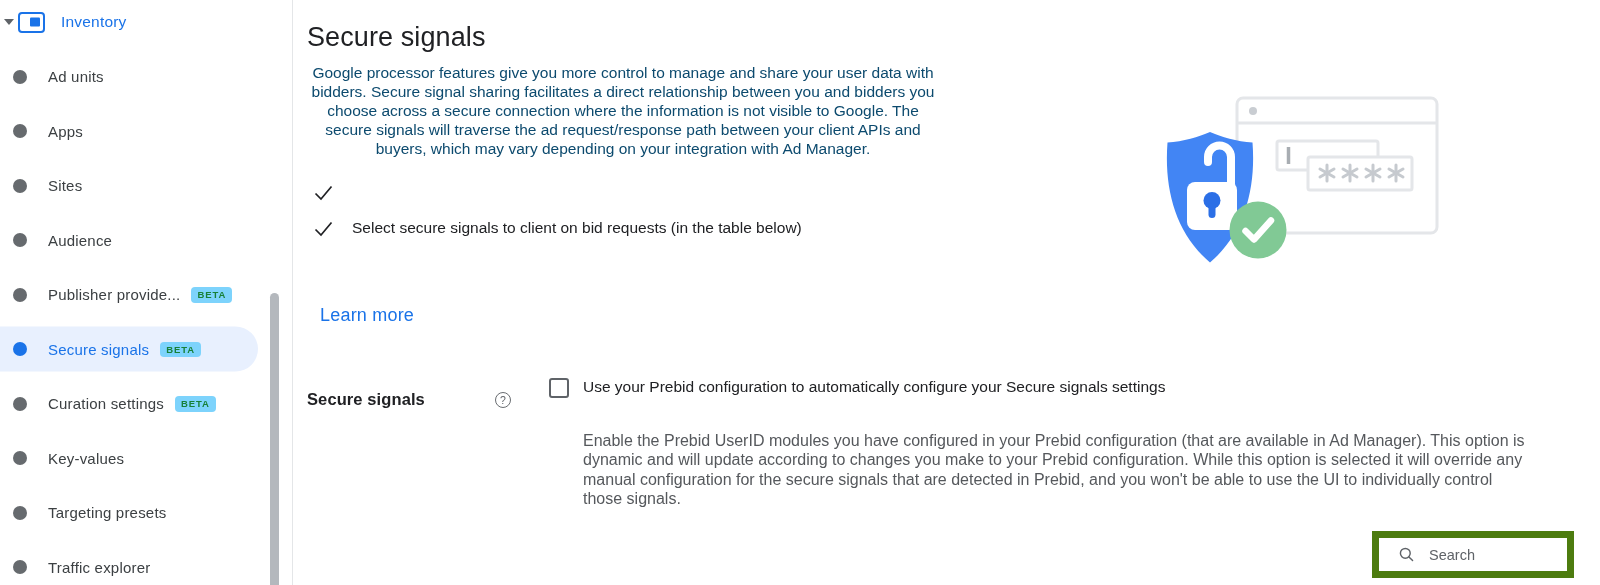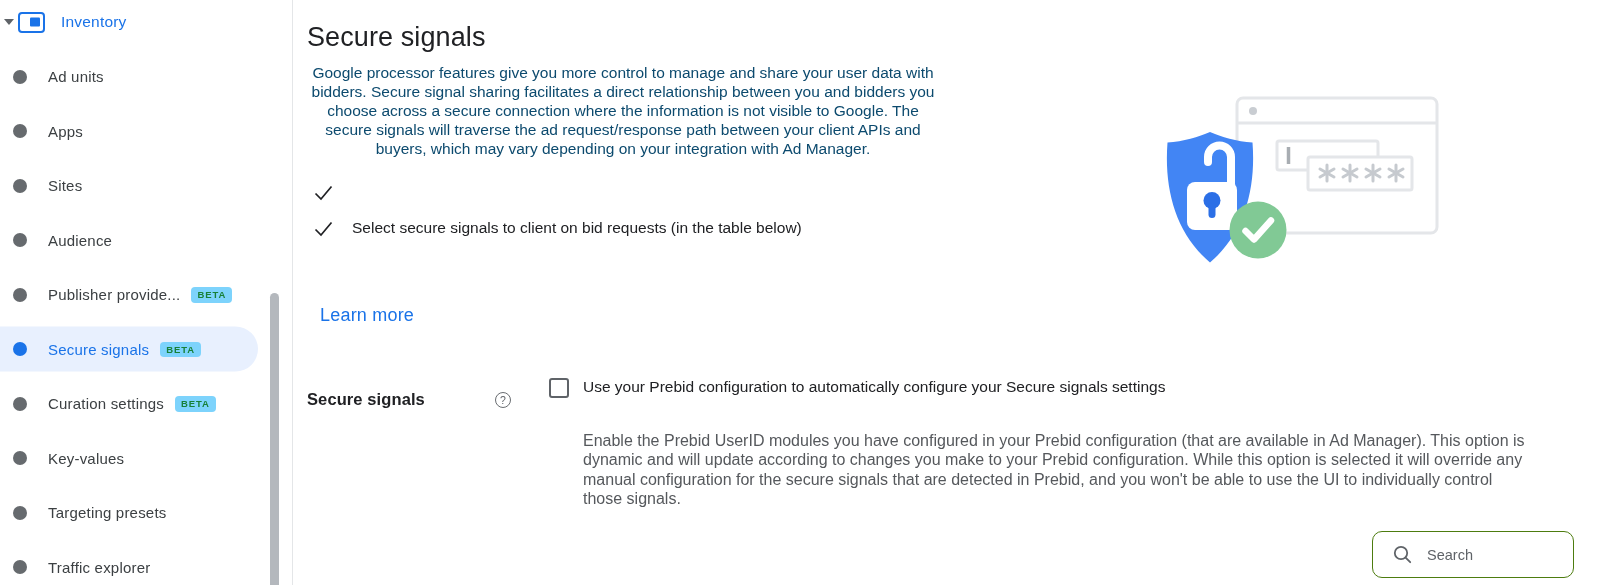--- a/index.html
+++ b/index.html
@@ -105,21 +105,21 @@
     width: 20px; height: 20px; border: 2px solid #5f6368; border-radius: 3px;
     background: #fff; flex: none; cursor: pointer;
   }
   .checkbox-label { margin-left: 14px; font-size: 15.5px; color: #202124; cursor: pointer; }
   .checkbox-desc {
     position: absolute; left: 290px; top: 431px; width: 952px; margin: 0;
     font-size: 16px; line-height: 19.3px; color: #55585c;
   }
   .search-box {
     position: absolute; left: 1079px; top: 531px; width: 202px; height: 47px;
-    border: 1px solid #4d7c0f; border-radius: 10px; background: #fff;
+    border: 7px solid #4d7c0f; border-radius: 0; background: #fff;
     display: flex; align-items: center; padding-left: 20px;
   }
   .search-box input {
     border: none; outline: none; margin-left: 13px; width: 140px;
     font-family: "Liberation Sans", sans-serif; font-size: 14.5px; color: #202124;
     background: transparent;
   }
   .search-box input::placeholder { color: #5f6368; }
   .illustration { position: absolute; left: 842px; top: 85px; }
 </style>

